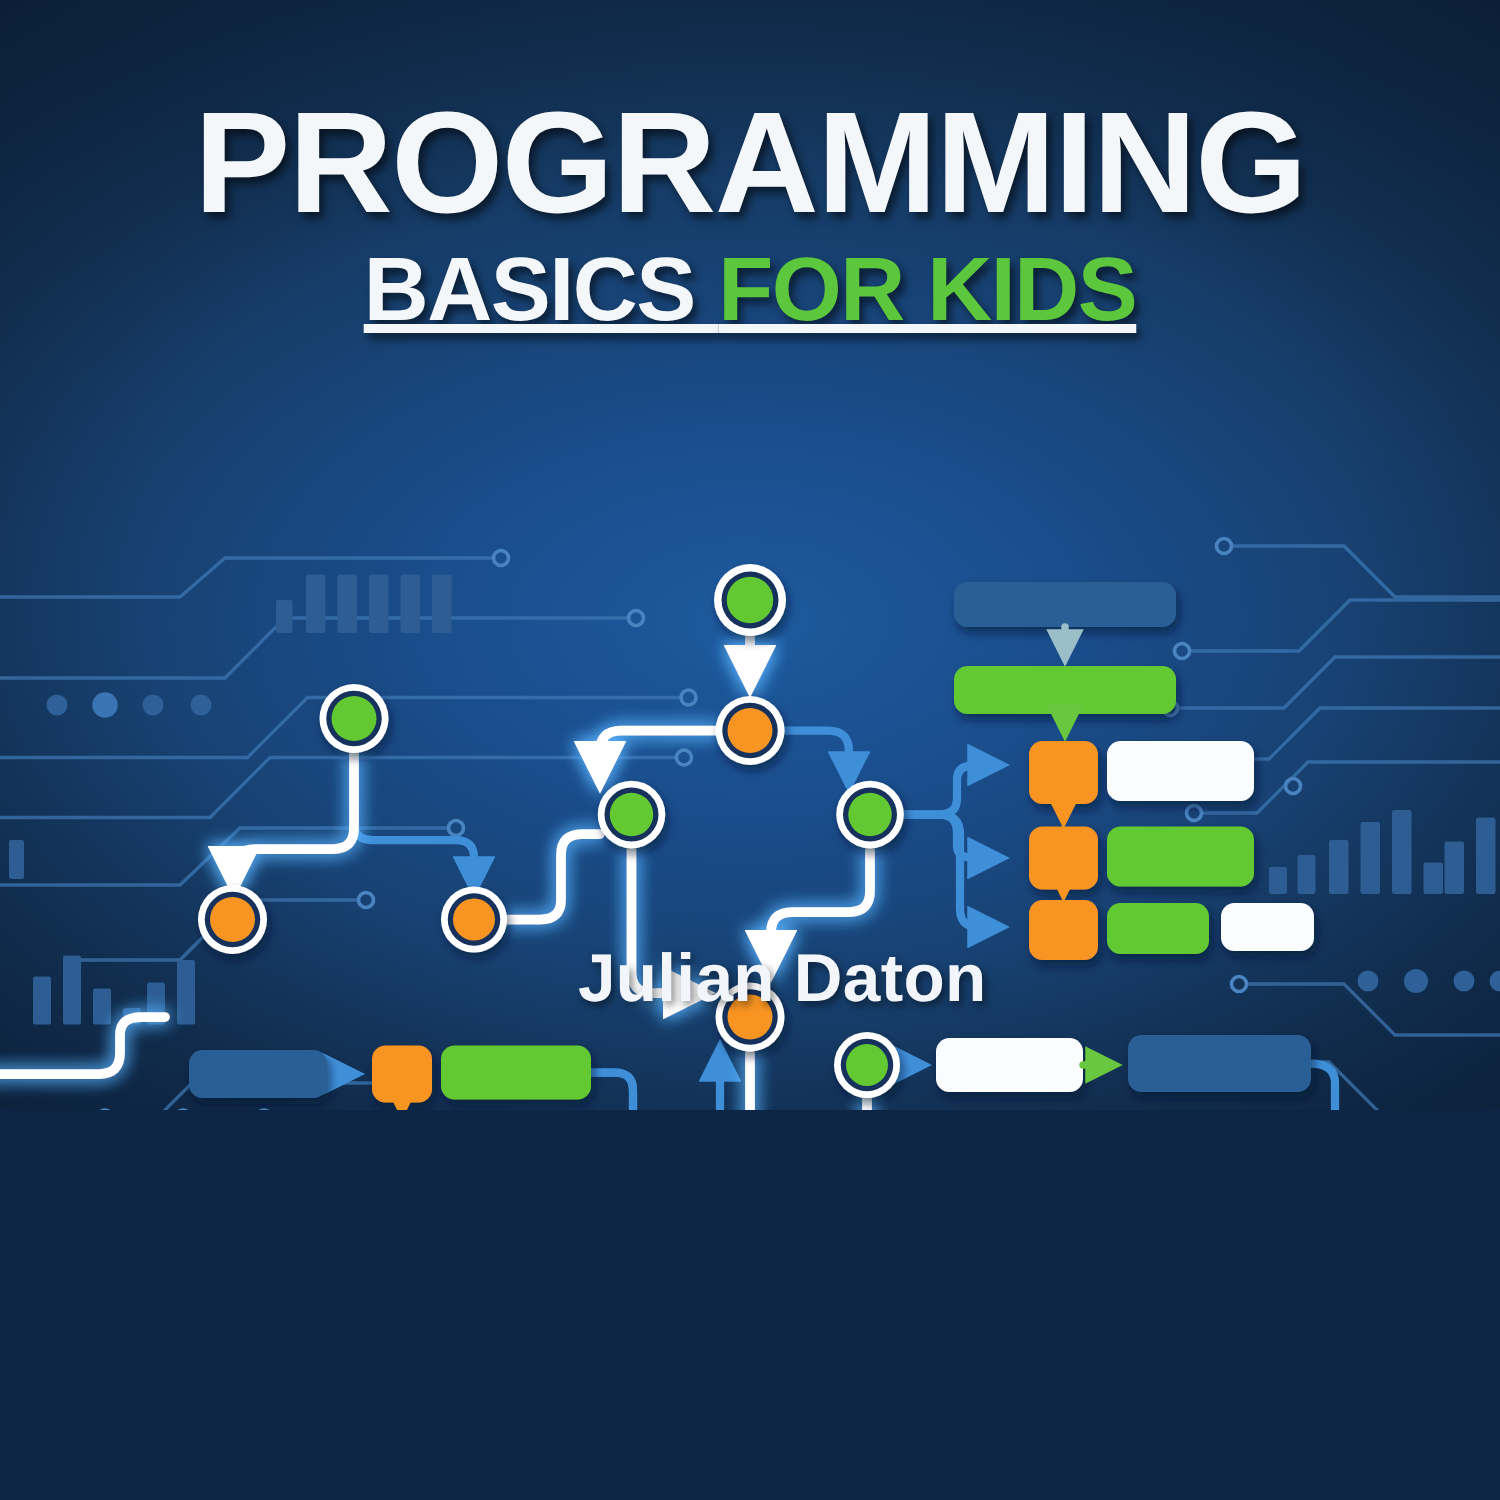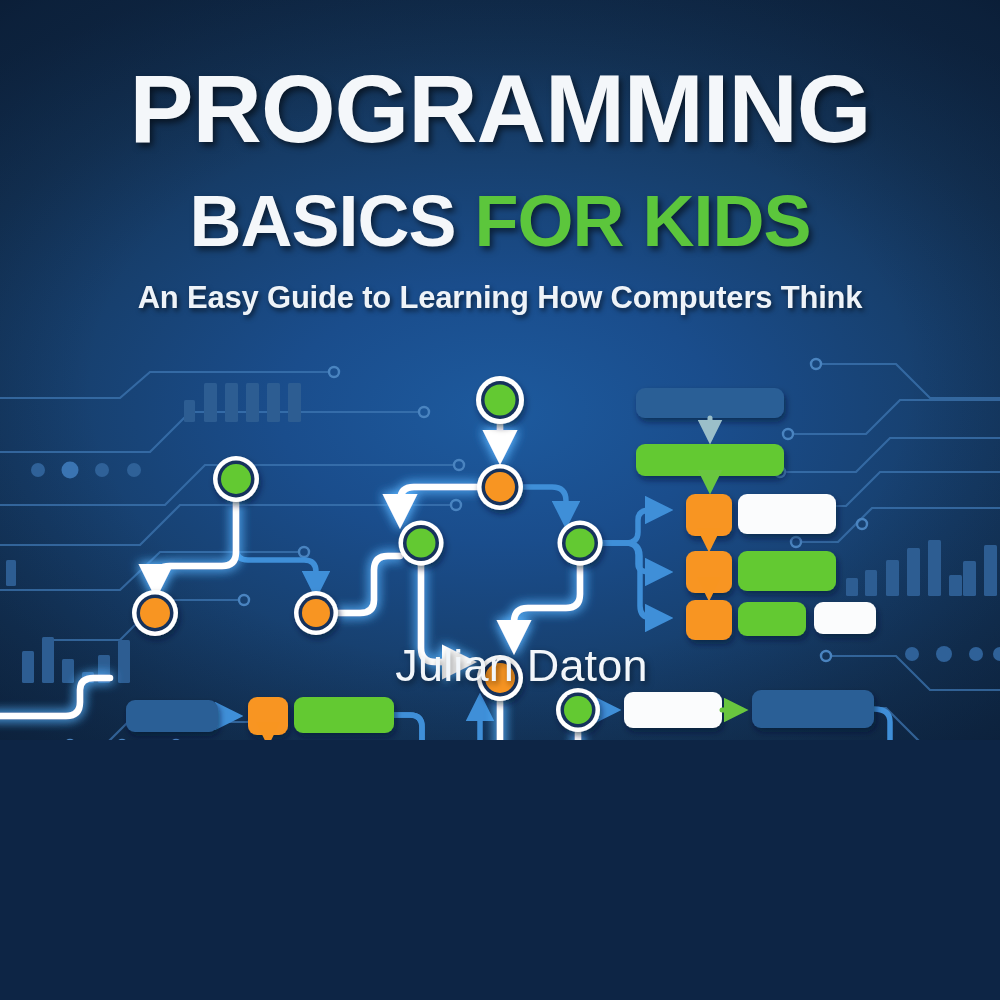--- a/index.html
+++ b/index.html
@@ -10,25 +10,25 @@
   }
   #cover:after{content:"";position:absolute;inset:0;pointer-events:none;
     background:radial-gradient(ellipse 85% 78% at 50% 52%, rgba(0,0,0,0) 48%, rgba(5,18,38,.42) 85%, rgba(3,13,30,.62) 100%);}
 
   
   .txtwrap{position:absolute;left:0;right:0;text-align:center;z-index:30;}
   #title-block{top:62px;}
   .tline{font-weight:bold;letter-spacing:-1px;line-height:.98;
     text-shadow:3px 4px 6px rgba(0,0,0,.55);}
   #title-line1{font-size:96px;color:#f4f7fa;}
-  #title-line2{font-size:72px;color:#f4f7fa;margin-top:30px;}
+  #title-line2{font-size:60px;color:#f4f7fa;margin-top:8px;text-decoration:underline;}
   #title-line2 .accent{color:#5cc63c;}
   #subtitle{top:280px;font-size:31px;font-weight:bold;color:#eef3f8;
     text-shadow:2px 3px 5px rgba(0,0,0,.55);letter-spacing:-.2px;}
-  #author{bottom:48px;font-size:45px;font-weight:normal;color:#f2f6fa;
+  #author{bottom:62px;font-size:45px;font-weight:bold;color:#f2f6fa;
     text-shadow:2px 3px 6px rgba(0,0,0,.5);letter-spacing:.2px;padding-left:43px;}
 
   
   .layer{position:absolute;left:0;top:0;width:1000px;height:1000px;}
   #deco-layer{z-index:5;}
   #flow-layer{z-index:10;}
 </style>
 </head>
 <body>
 
@@ -306,17 +306,16 @@
           <circle cx="578" cy="710" r="14" fill="#63c932"></circle>
       </g>
     </g>
   </svg>
 
   <div class="txtwrap" id="title-block">
     <div class="tline" id="title-line1">PROGRAMMING</div>
     <div class="tline" id="title-line2"><span>BASICS </span><span class="accent">FOR KIDS</span></div>
   </div>
 
-  <div class="txtwrap" id="subtitle">An Easy Guide to Learning How Computers Think</div>
 
   <div class="txtwrap" id="author">Julian Daton</div>
 
 </div>
 
 </body></html>

